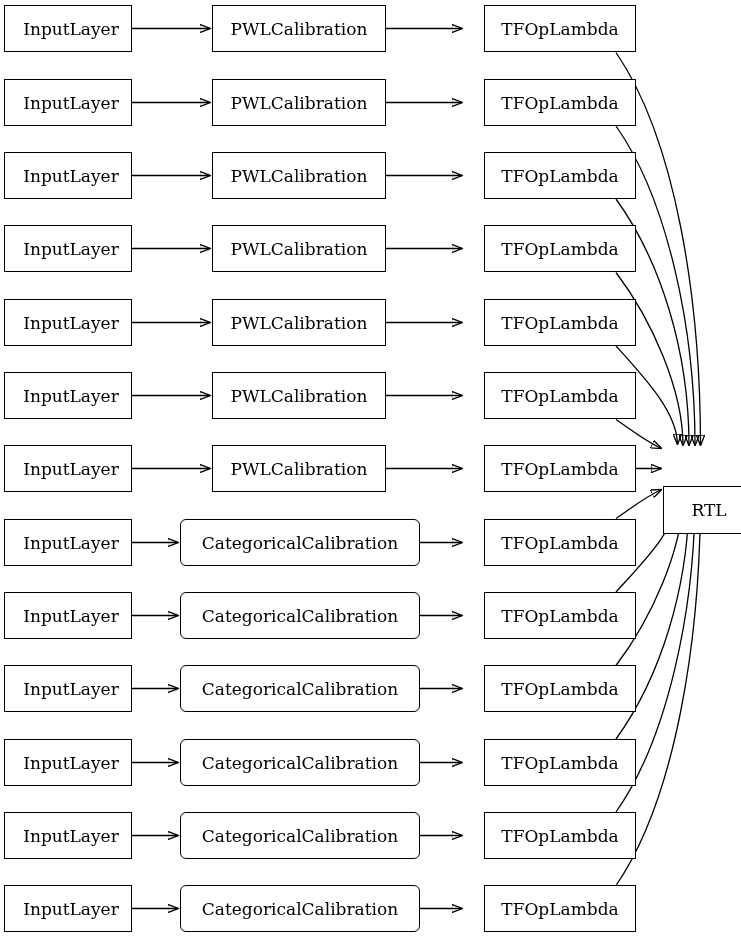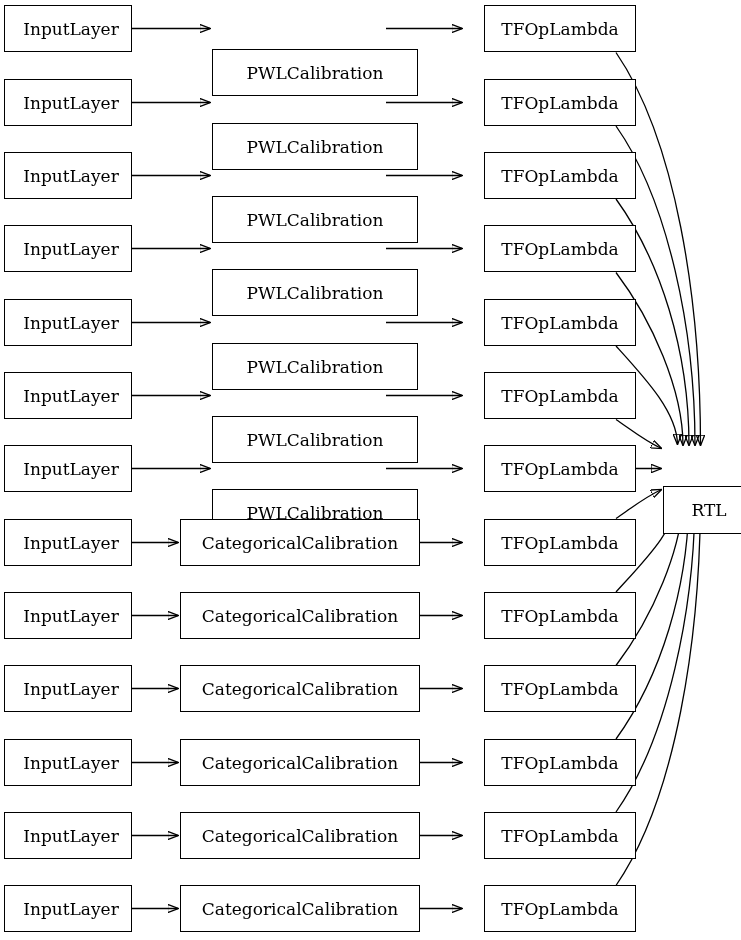--- a/index.html
+++ b/index.html
@@ -17,22 +17,22 @@
     box-sizing:border-box;
     height:47px;
     border:1.5px solid #000000;
     background:#ffffff;
     color:#000000;
     display:flex;align-items:center;justify-content:center;
     font-size:17px;
     white-space:nowrap;
   }
   .col-input{left:4px;width:128px;padding-left:6px;}
-  .col-pwl{left:212px;width:206px;margin-top:44px;}
-  .col-cat{left:180px;width:240px;}
+  .col-pwl{left:212px;width:174px;}
+  .col-cat{left:180px;width:240px;border-radius:6px;}
   .col-lambda{left:464px;width:152px;margin-left:20px;}
   .rtl{left:663px;top:446px;width:92px;height:48px;margin-top:40px;}
 </style>
 </head>
 <body>
 
 <div id="canvas">
 
   <svg id="edges" width="741" height="940" viewBox="0 0 741 940" xmlns="http://www.w3.org/2000/svg">
     <defs>

